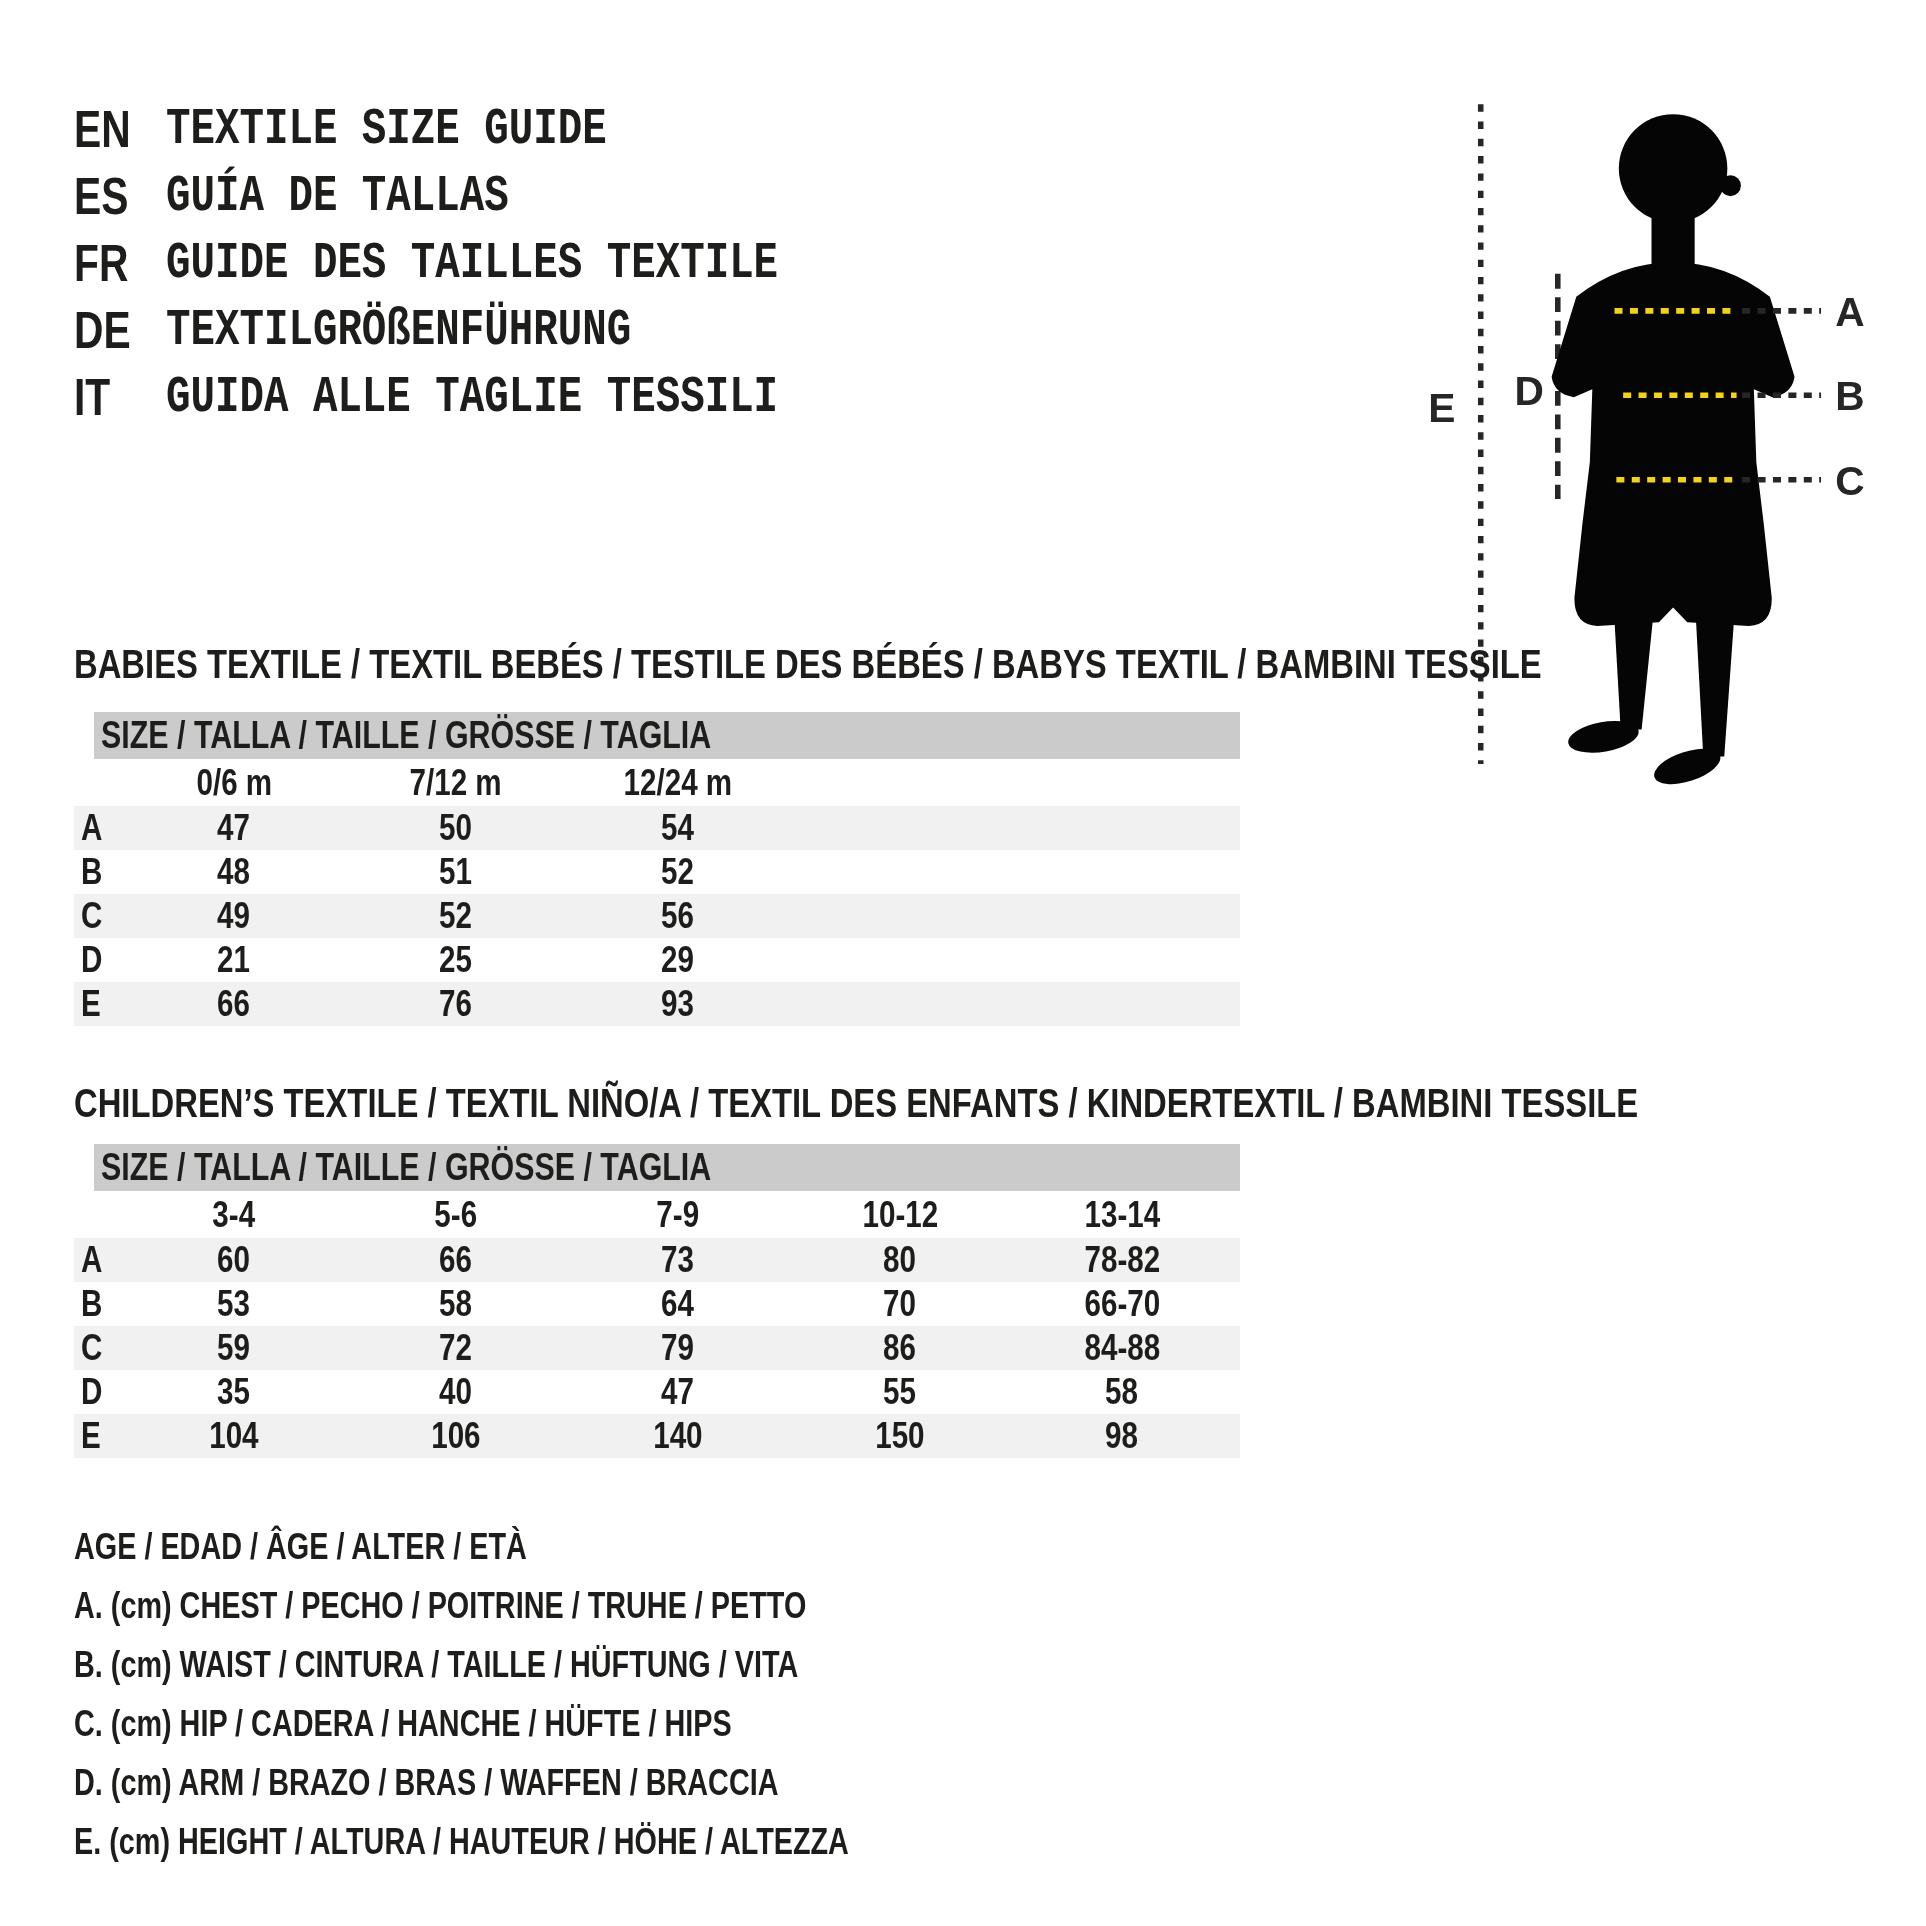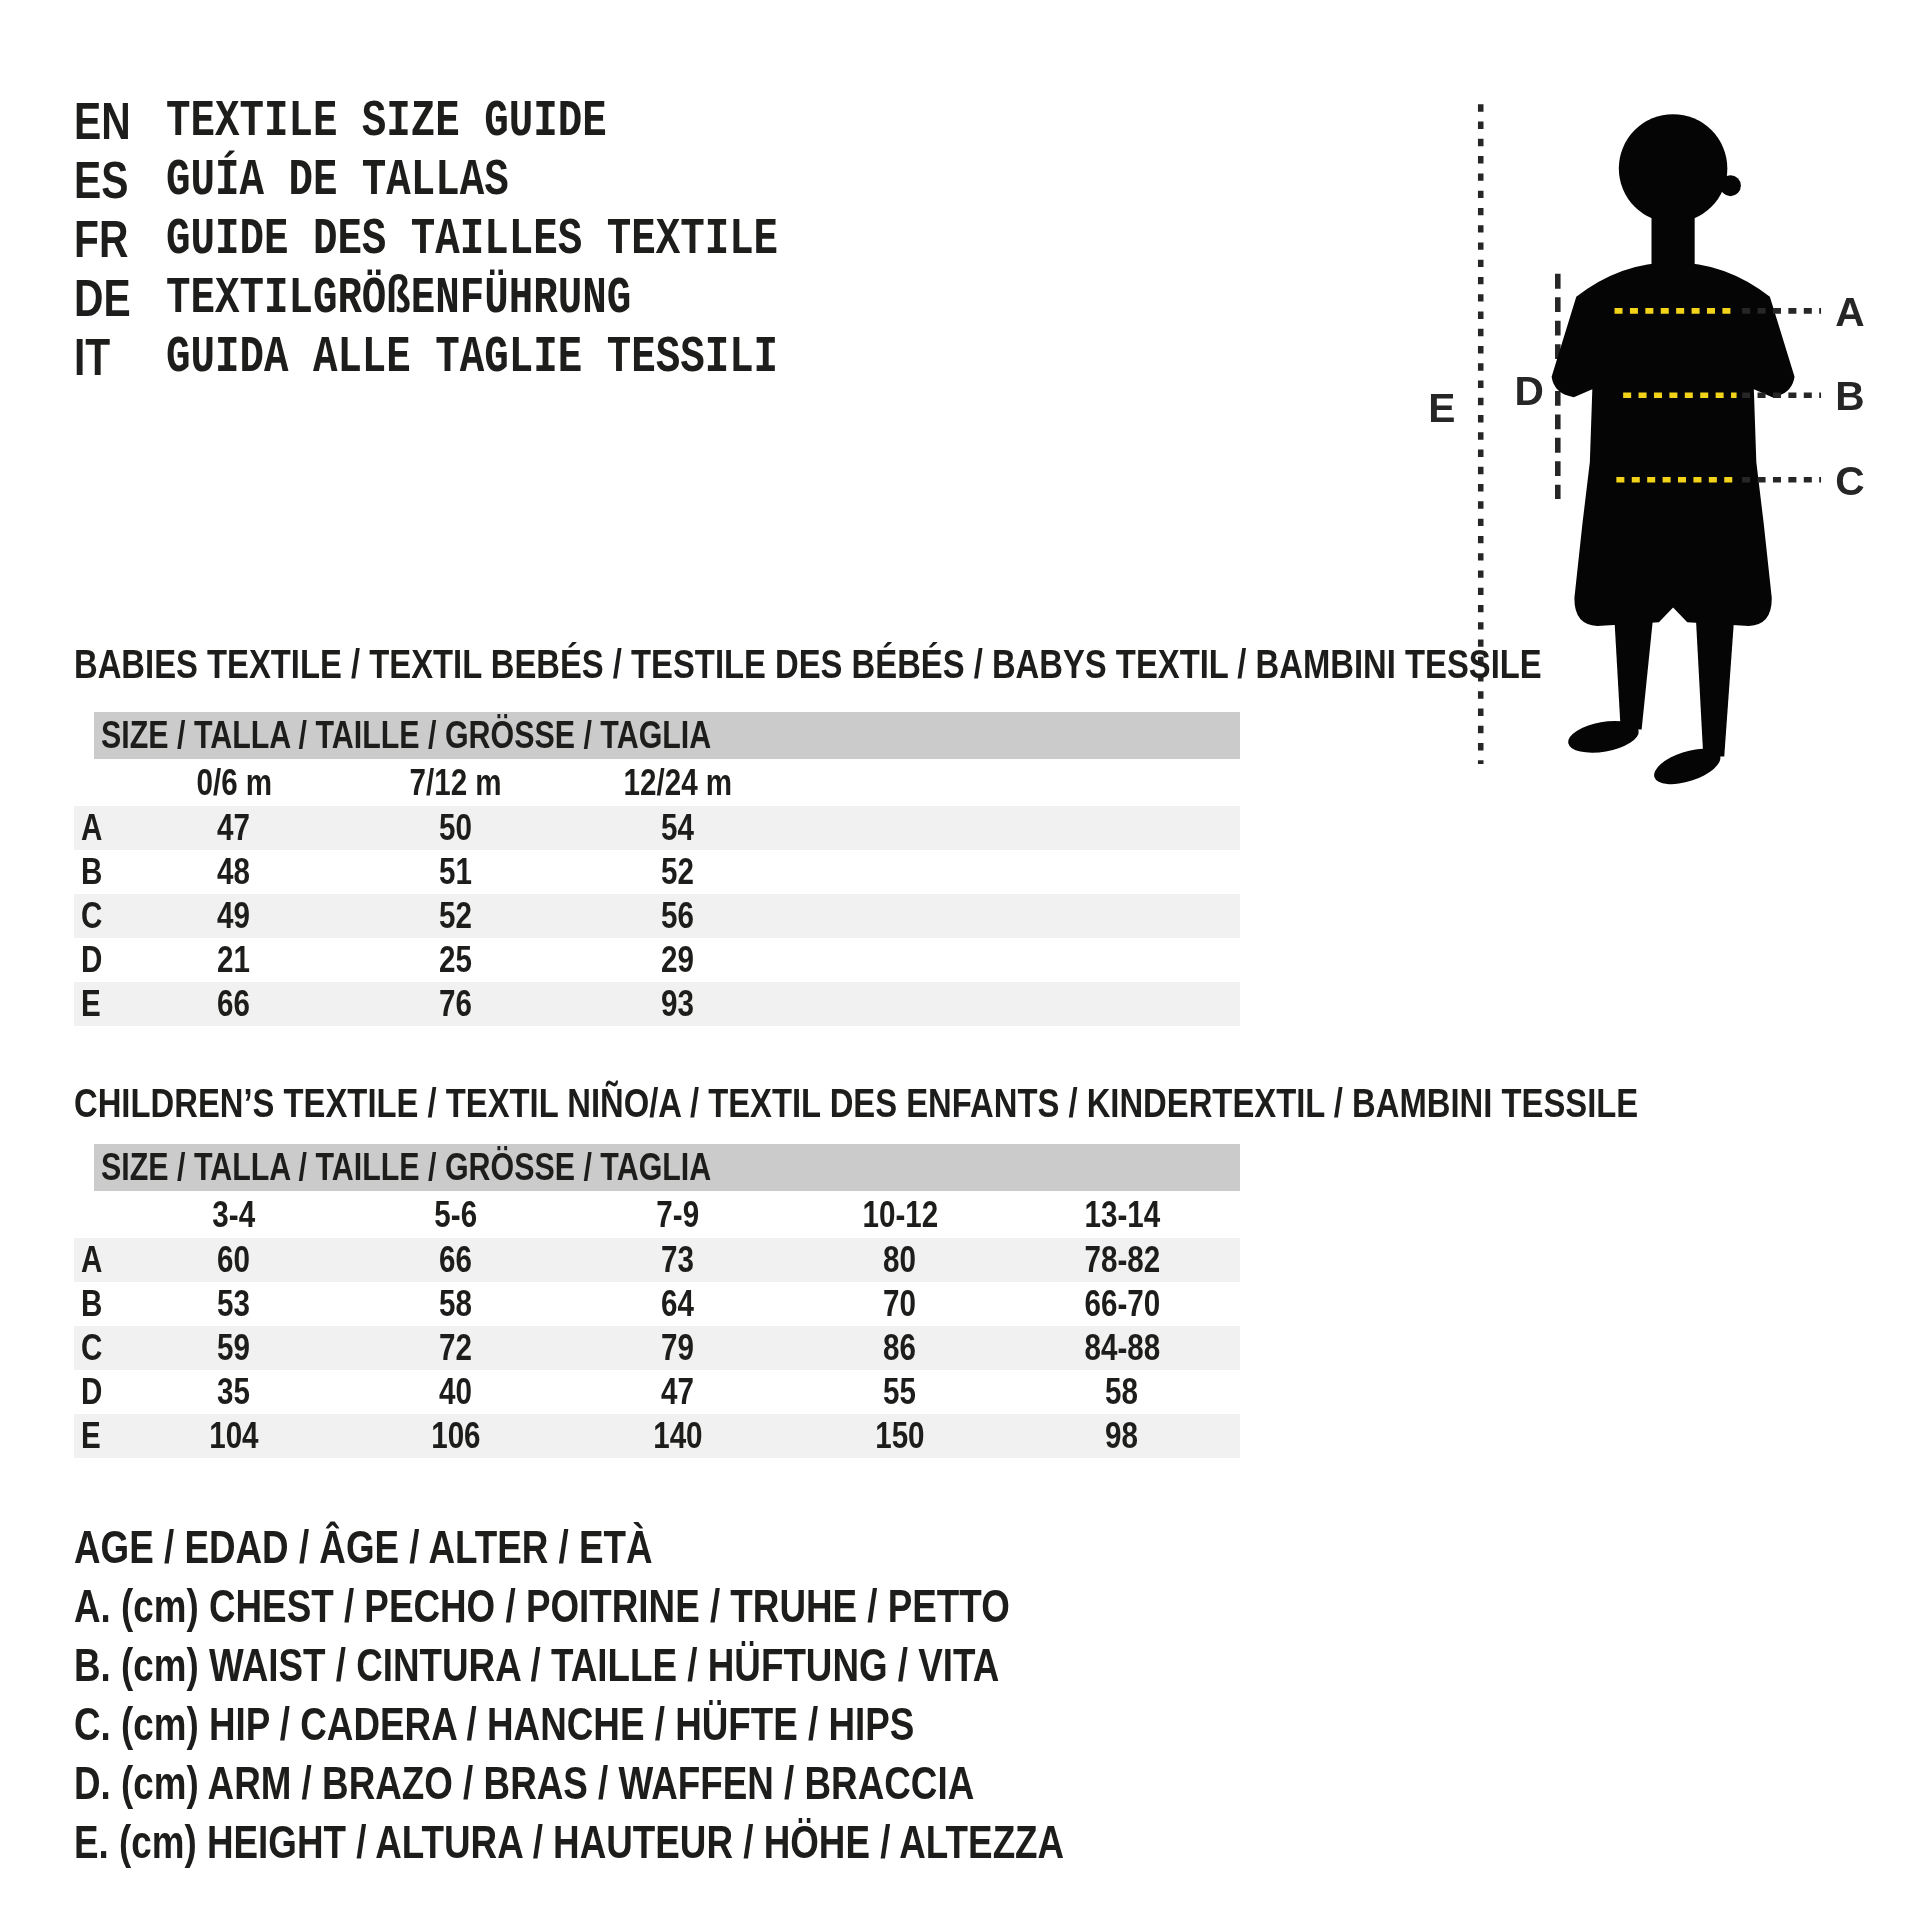--- a/index.html
+++ b/index.html
@@ -5,21 +5,21 @@
   html,body{margin:0;padding:0;background:#ffffff;}
   #page{
     position:relative;width:1926px;height:1926px;background:#ffffff;
     font-family:"Liberation Sans",sans-serif;color:#1d1d1b;overflow:hidden;
   }
   .cx{display:inline-block;transform:scaleX(0.8);transform-origin:0 50%;white-space:nowrap;}
   .cxc{display:inline-block;transform:scaleX(0.8);transform-origin:50% 50%;white-space:nowrap;}
 
   
   .langs{position:absolute;left:74px;top:92px;}
-  .lang-row{display:flex;height:59px;align-items:center;font-size:51px;font-weight:700;}
+  .lang-row{display:flex;height:59px;align-items:center;font-size:51px;font-weight:700;margin-top:8px;}
   .lang-code{width:92px;flex:0 0 92px;}
   .lang-title{flex:1;font-family:Liberation Mono, monospace;}
 
   
   .stitle{position:absolute;left:74px;height:44px;display:flex;align-items:center;
           font-size:41px;font-weight:700;}
 
   
   .sizetable{position:absolute;left:74px;width:1166px;}
   .bar{height:47px;background:#cbcbcb;display:flex;align-items:center;
@@ -27,21 +27,21 @@
   .cols{display:grid;height:47px;align-items:center;font-size:37px;font-weight:700;}
   .trow{display:grid;height:44px;align-items:center;font-size:37px;font-weight:700;}
   .g3{grid-template-columns:49px 222px 222px 222px auto;}
   .g5{grid-template-columns:49px 222px 222px 222px 222px 222px auto;}
   .alt{background:#f1f1f1;}
   .rlabel{padding-left:7.4px;}
   .cell{text-align:center;}
 
   
   .legend{position:absolute;left:74px;top:1517px;}
-  .legend-line{height:59px;display:flex;align-items:center;font-size:46px;font-weight:700;}
+  .legend-line{height:59px;display:flex;align-items:center;font-size:36px;font-weight:700;}
 
   
   .fig{position:absolute;left:1411px;top:92px;width:518px;height:709px;}
   .fig svg{display:block;width:518px;height:709px;}
   .fig text{font-family:"Liberation Sans",sans-serif;font-size:66px;font-weight:700;fill:#262626;}
 </style>
 </head>
 <body>
 
 <div id="page">

